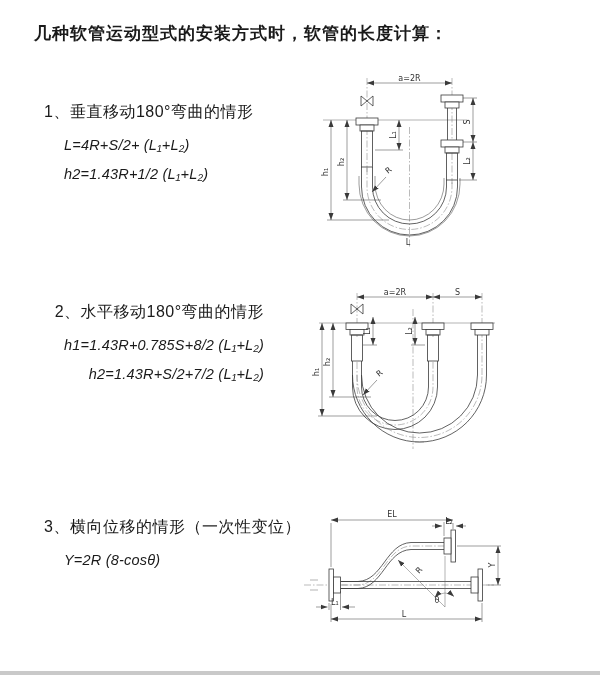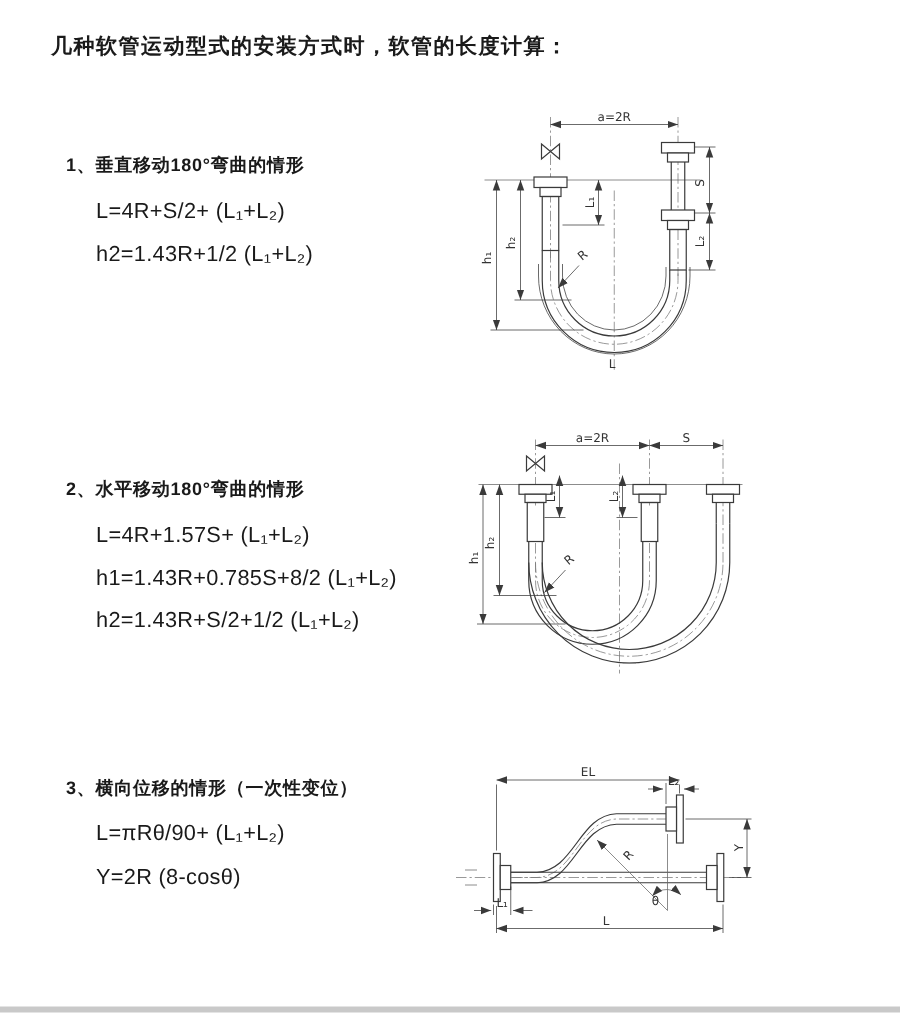--- a/index.html
+++ b/index.html
@@ -2,28 +2,28 @@
 <html><head>
 <meta charset="utf-8">
 <style>
   html,body{margin:0;padding:0;}
   body{
     width:600px;height:675px;position:relative;background:#ffffff;
     font-family:"Liberation Sans","DejaVu Sans",sans-serif;color:#1a1a1a;
     overflow:hidden;
   }
   .page-title{
-    position:absolute;left:34px;top:22px;font-size:14px;font-weight:bold;
+    position:absolute;left:34px;top:22px;font-size:17px;font-weight:bold;
     letter-spacing:1px;white-space:nowrap;
   }
   .sec{position:absolute;left:44px;}
-  #sec1{top:102px;} #sec2{top:318px;} #sec3{top:517px;}
-  .sec-heading{font-size:12px;font-weight:bold;margin:0 0 8px 0;letter-spacing:.5px;white-space:nowrap;}
+  #sec1{top:102px;} #sec2{top:302px;text-align:right;} #sec3{top:517px;}
+  .sec-heading{font-size:16px;font-weight:normal;margin:0 0 8px 0;letter-spacing:.5px;white-space:nowrap;}
   .formula{font-size:14.5px;font-weight:normal;margin:0 0 0 20px;line-height:28.5px;
-    letter-spacing:.2px;white-space:nowrap;}
+    letter-spacing:.2px;white-space:nowrap;font-style:italic;}
   svg{position:absolute;overflow:visible;}
   #dgm1{left:315px;top:72px;}
   #dgm2{left:313px;top:287px;}
   #dgm3{left:298px;top:506px;}
   svg .ln{fill:none;stroke:#3a3a3a;stroke-width:.8;}
   svg .ln2{fill:none;stroke:#4a4a4a;stroke-width:.55;}
   svg .cl{fill:none;stroke:#777;stroke-width:.5;stroke-dasharray:7 2 1.5 2;}
   svg .dim{fill:none;stroke:#3a3a3a;stroke-width:.5;}
   svg .thin{fill:none;stroke:#666;stroke-width:.5;}
   svg .fl{fill:#ffffff;stroke:#3a3a3a;stroke-width:.8;}
@@ -36,28 +36,26 @@
 <div class="page-title">几种软管运动型式的安装方式时，软管的长度计算：</div>
 
 <div class="sec" id="sec1">
   <p class="sec-heading">1、垂直移动180°弯曲的情形</p>
   <p class="formula">L=4R+S/2+ (L₁+L₂)</p>
   <p class="formula">h2=1.43R+1/2 (L₁+L₂)</p>
 </div>
 
 <div class="sec" id="sec2">
   <p class="sec-heading">2、水平移动180°弯曲的情形</p>
-  <p class="formula">L=4R+1.57S+ (L₁+L₂)</p>
   <p class="formula">h1=1.43R+0.785S+8/2 (L₁+L₂)</p>
-  <p class="formula">h2=1.43R+S/2+1/2 (L₁+L₂)</p>
+  <p class="formula">h2=1.43R+S/2+7/2 (L₁+L₂)</p>
 </div>
 
 <div class="sec" id="sec3">
   <p class="sec-heading">3、横向位移的情形（一次性变位）</p>
-  <p class="formula">L=πRθ/90+ (L₁+L₂)</p>
   <p class="formula">Y=2R (8-cosθ)</p>
 </div>
 
 <svg id="dgm1" width="270" height="185" viewBox="0 0 270 185">
   <defs>
     <marker id="ar1" markerUnits="userSpaceOnUse" markerWidth="7" markerHeight="7" refX="7" refY="3.5" orient="auto-start-reverse">
       <path d="M0,1 L7,3.5 L0,6 Z" fill="#3a3a3a"></path>
     </marker>
     <pattern id="ht1" width="4" height="4" patternUnits="userSpaceOnUse">
       <path d="M0,0 L4,4 M4,0 L0,4" stroke="#888" stroke-width="0.5"></path>

